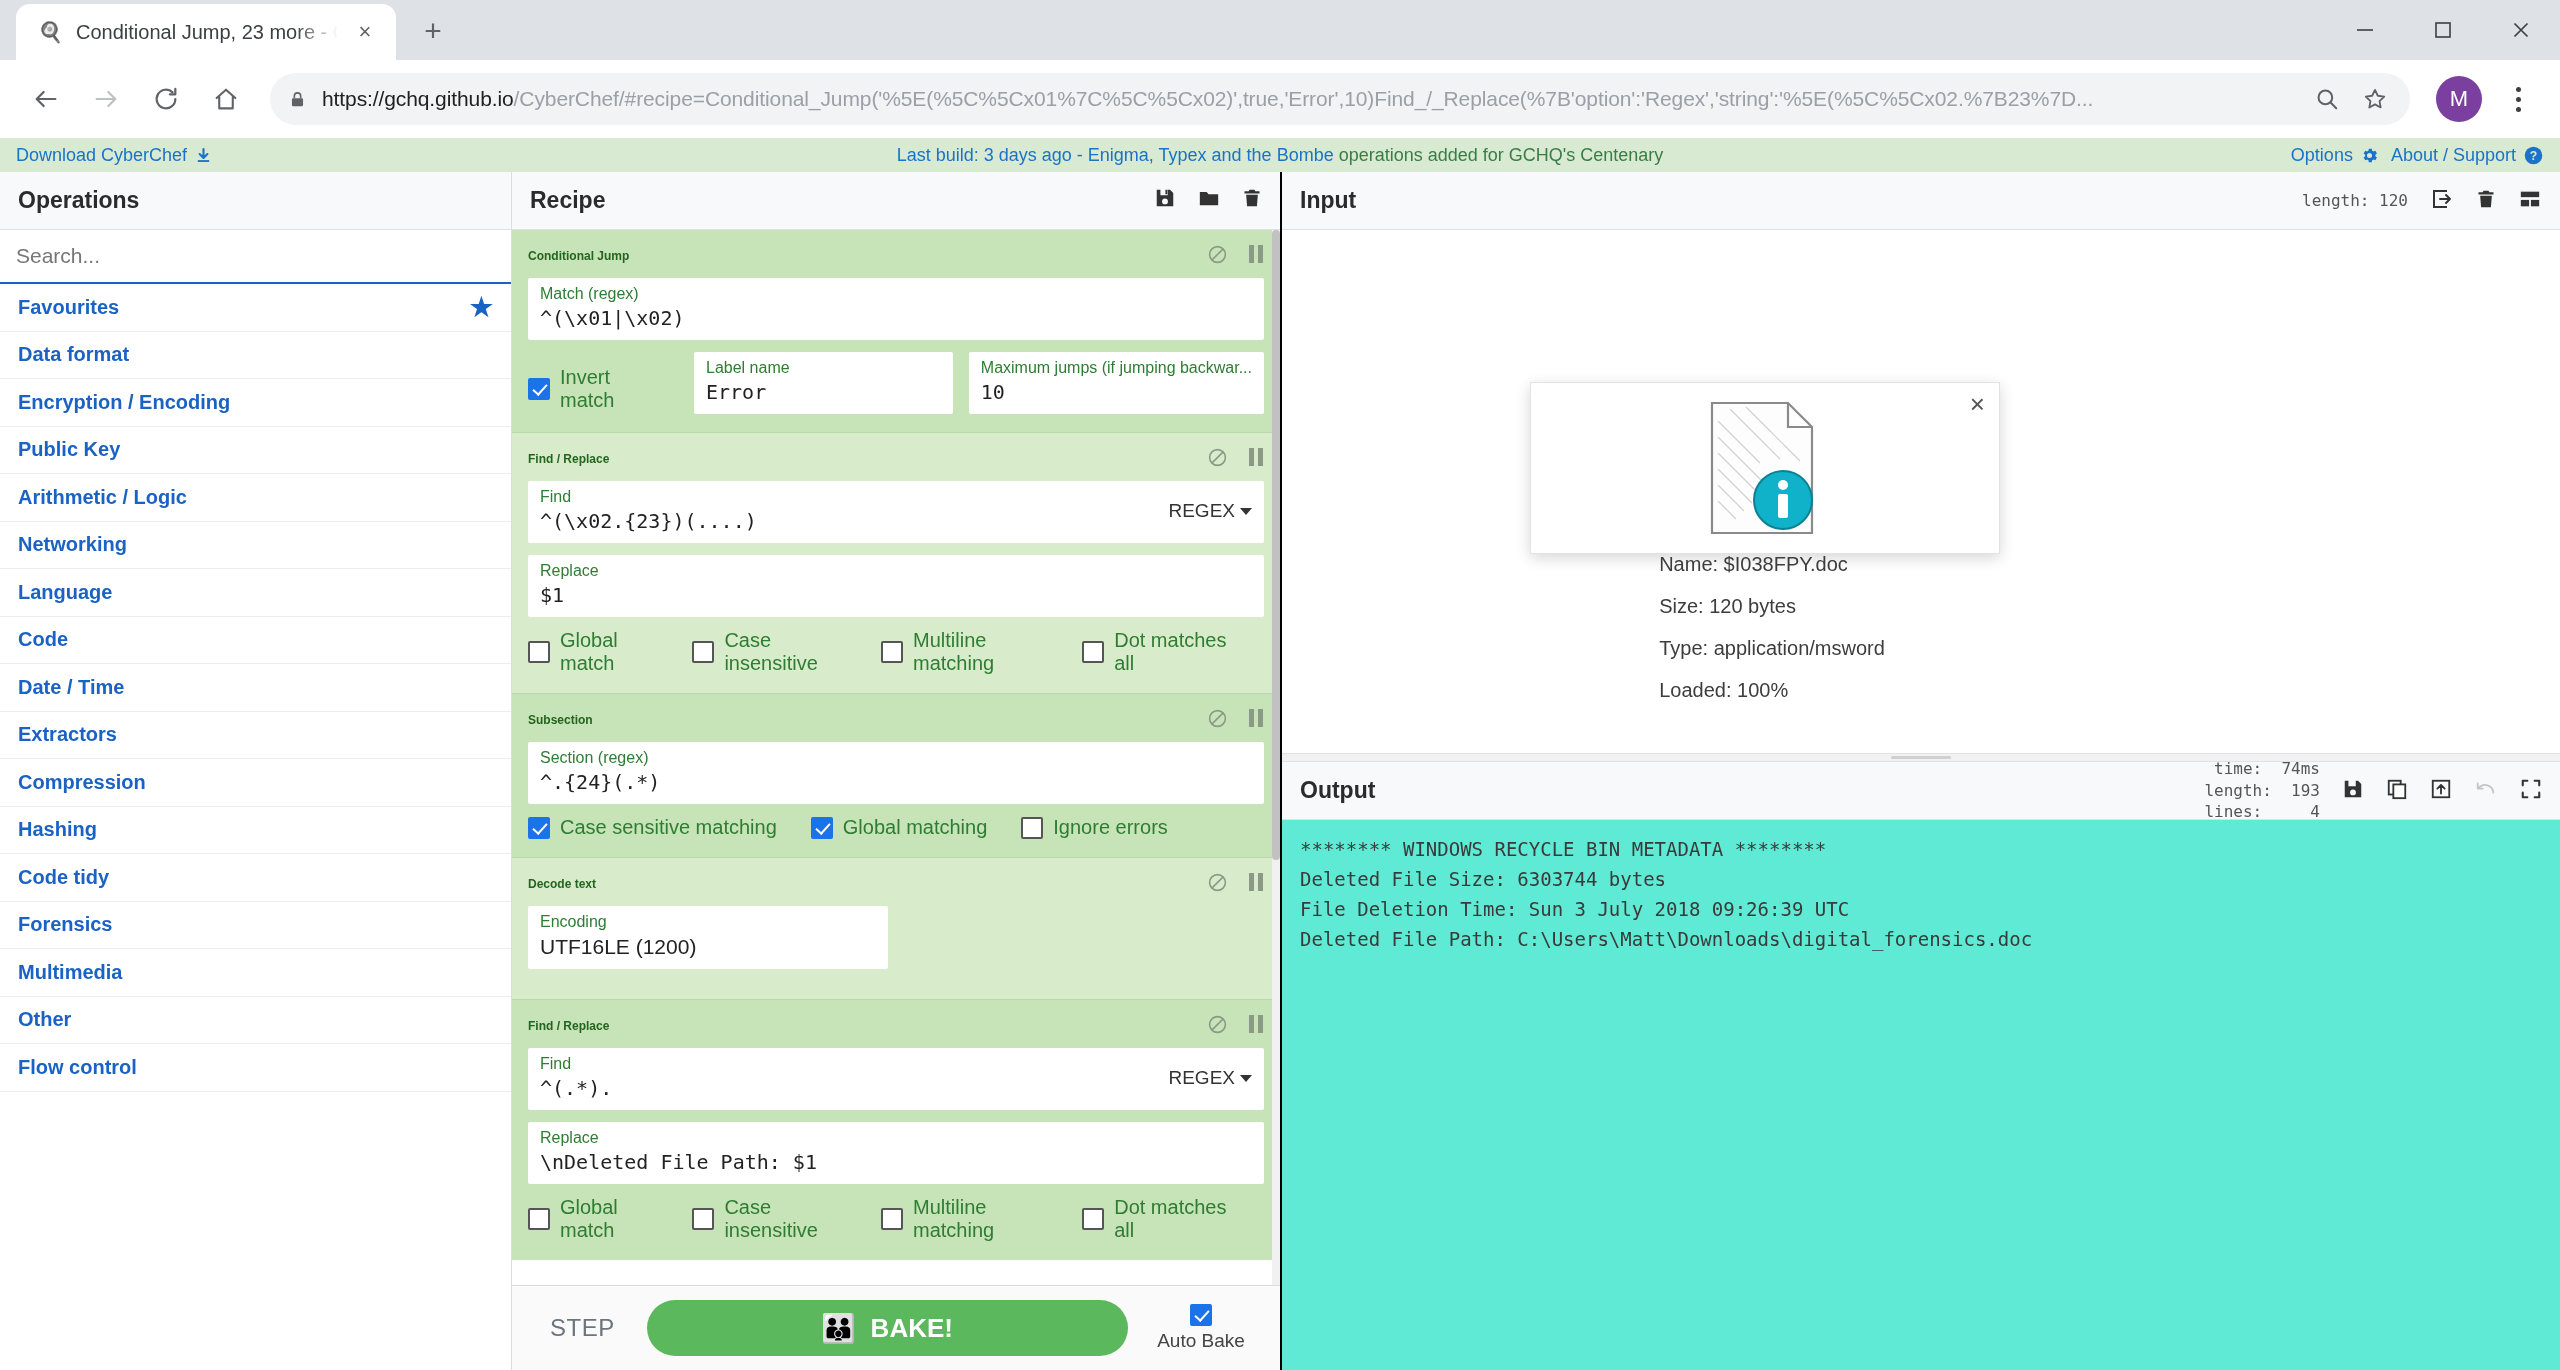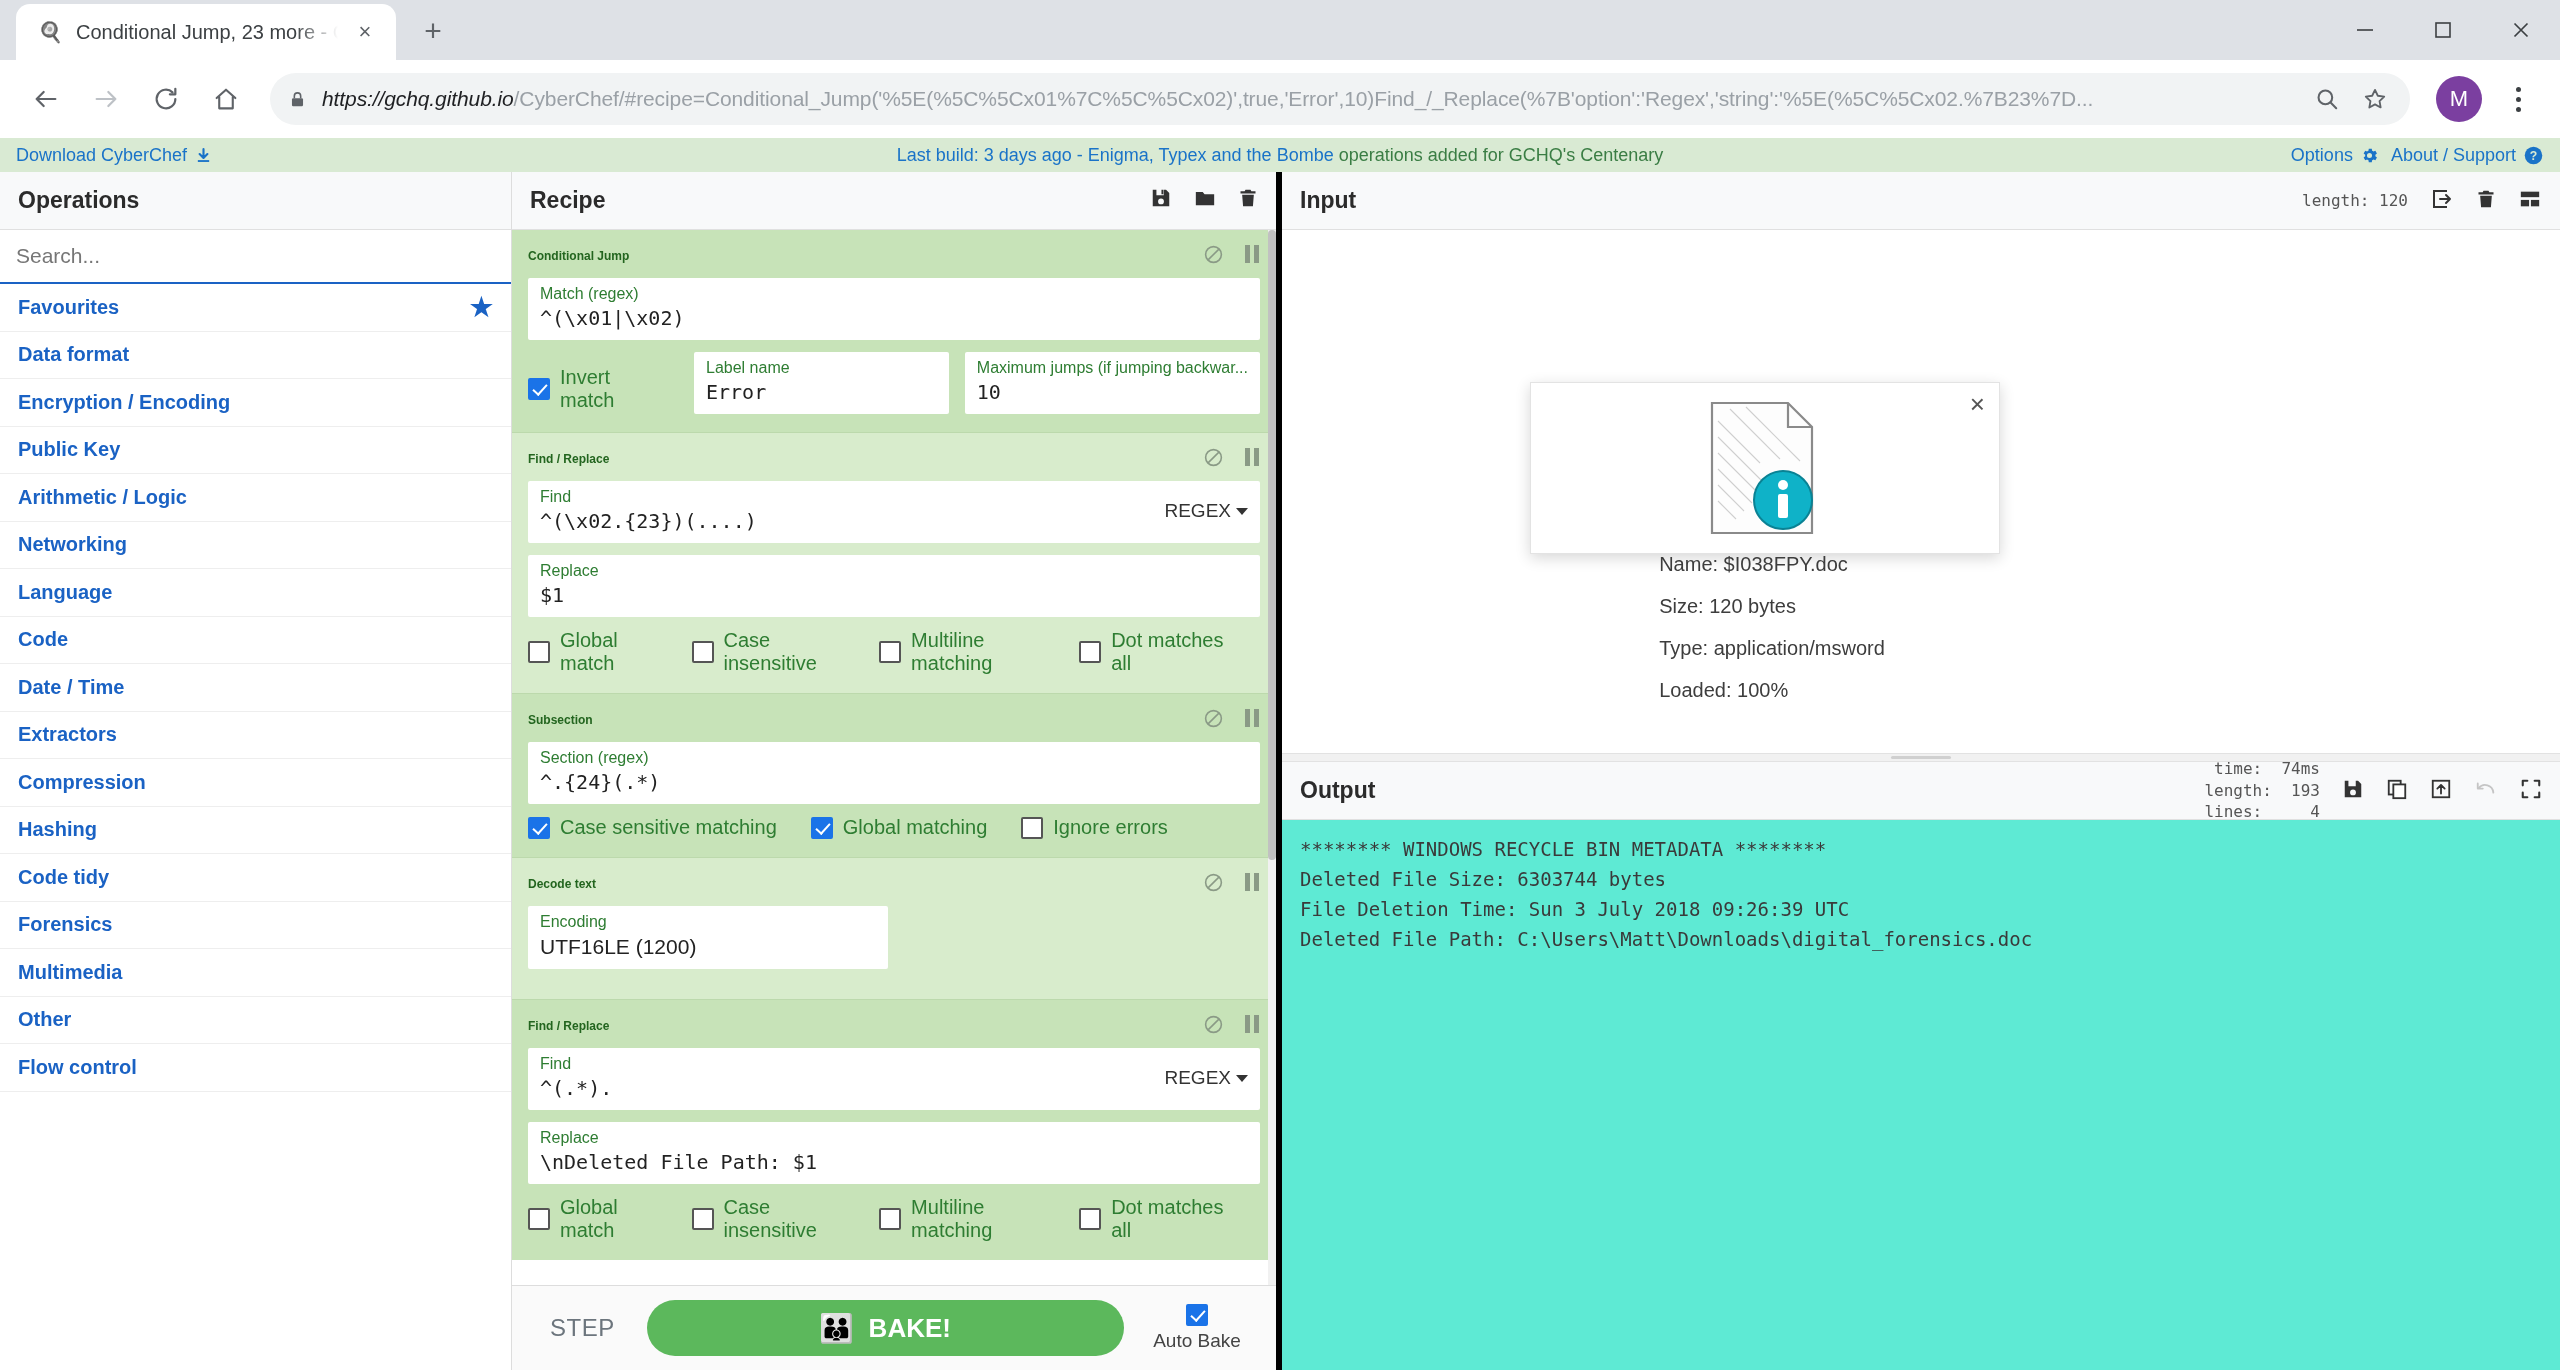--- a/index.html
+++ b/index.html
@@ -67,21 +67,21 @@
   .omnibox {
     flex: 1; height: 52px; background: #f1f3f4; border-radius: 26px;
     display: flex; align-items: center; padding: 0 18px; gap: 14px;
     margin: 0 12px; min-width: 0;
   }
   .lock-icon { flex: 0 0 20px; color: #5f6368; display: flex; }
   .url-text {
     font-size: 21px; color: #9aa0a6; white-space: nowrap;
     overflow: hidden; flex: 1; letter-spacing: -0.1px;
   }
-  .url-text .host { color: #202124; font-style: italic; }
+  .url-text .host { color: #202124; }
   .omni-icon {
     flex: 0 0 34px; display: flex; align-items: center;
     justify-content: center; color: #5f6368;
   }
   .profile-avatar {
     width: 46px; height: 46px; border-radius: 50%; background: #7b3fa0;
     color: #fff; display: flex; align-items: center; justify-content: center;
     font-size: 22px; flex: 0 0 46px; margin-left: 10px;
   }
   .menu-dots {
@@ -106,21 +106,21 @@
     margin-left: auto; display: flex; align-items: center; gap: 12px;
   }
   .banner-right .grp { display: flex; align-items: center; gap: 7px; }
   .icon-blue { color: #1a73c8; display: flex; align-items: center; }
 
   
   .cc-main {
     display: flex; width: 2560px; height: calc(1370px - 60px - 78px - 34px);
   }
   .col-ops   { width: 512px; border-right: 1px solid #ddd; display: flex; flex-direction: column; background: #fff; }
-  .col-recipe{ width: 770px; border-right: 6px solid #000000; display: flex; flex-direction: column; background: #fff; position: relative; }
+  .col-recipe{ width: 770px; border-right: 2px solid #000000; display: flex; flex-direction: column; background: #fff; position: relative; }
   .col-io    { flex: 1; display: flex; flex-direction: column; background: #fff; }
 
   .panel-title {
     height: 58px; background: #f8f9fa; border-bottom: 1px solid #e0e0e0;
     display: flex; align-items: center; padding: 0 18px;
     font-size: 23px; font-weight: bold; color: #2b2b2b;
   }
   .panel-title .spacer { flex: 1; }
   .title-icons { display: flex; align-items: center; gap: 22px; color: #333; }
 

